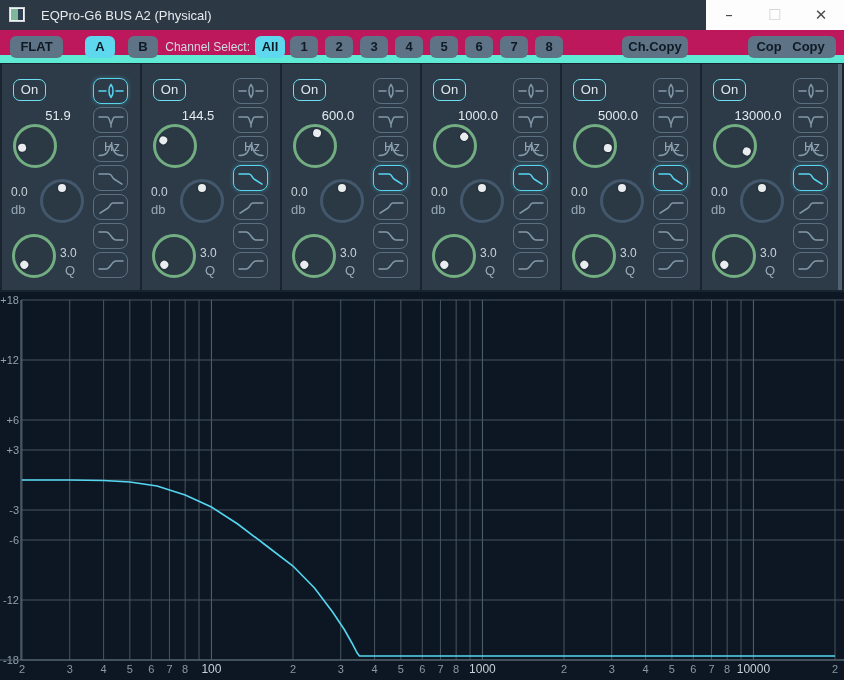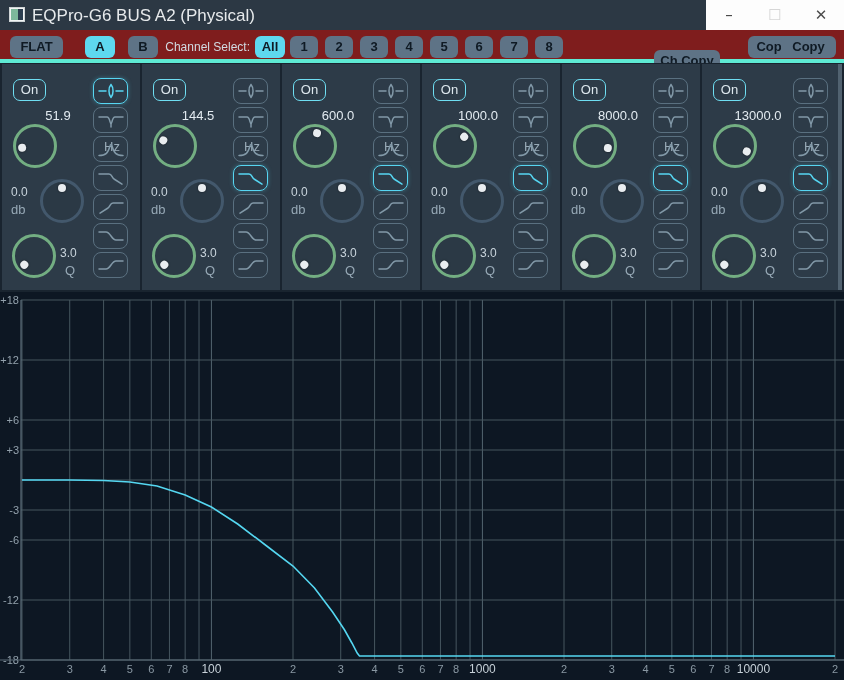--- a/index.html
+++ b/index.html
@@ -6,26 +6,26 @@
   #win{
     position:relative;width:844px;height:680px;overflow:hidden;
     background:#223140;font-family:"Liberation Sans",sans-serif;
     box-shadow:inset 0 1px 0 #5f5340, inset 2px 0 0 #3f3327, inset 0 -3px 0 #6e593d;
   }
   
   #titlebar{position:absolute;left:0;top:0;width:844px;height:30px;background:#2c3844;}
   #appicon{position:absolute;left:9px;top:7px;width:16px;height:15px;background:#f2f4f4;border:1px solid #cfd4d6;box-sizing:border-box;}
   #appicon .l{position:absolute;left:1px;top:1px;width:7px;height:11px;background:#7db89c;}
   #appicon .r{position:absolute;left:8px;top:1px;width:5px;height:11px;background:#2c3e50;}
-  #title{position:absolute;left:32px;top:0;height:30px;line-height:31px;font-size:17px;color:#e7eaec;}
+  #title{position:absolute;left:41px;top:0;height:30px;line-height:31px;font-size:13px;color:#e7eaec;}
   #wincontrols{position:absolute;right:0;top:0;width:138px;height:30px;background:#fdfdfd;display:flex;}
   .wbtn{flex:1;display:flex;align-items:center;justify-content:center;font-size:15px;color:#4b4b4b;font-family:"DejaVu Sans",sans-serif;}
   .wbtn.max{color:#d6d6d6;}
   
-  #toolbar{position:absolute;left:0;top:30px;width:844px;height:33px;background:#7f1d1d;border-bottom:4px solid #5eead4;box-sizing:border-box;}
+  #toolbar{position:absolute;left:0;top:30px;width:844px;height:33px;background:#be185d;border-bottom:8px solid #5eead4;box-sizing:border-box;}
   .tbtn{position:absolute;top:6px;height:22px;border-radius:6px;background:#5e7386;color:#0f1a24;
         font-weight:bold;font-size:13px;text-align:center;line-height:22px;cursor:default;}
   .tbtn.active{background:#5ed8ef;}
   #chsel-label{position:absolute;top:6px;line-height:22px;right:594px;font-size:12px;color:#d2dbe2;}
   
   #bands{position:absolute;left:0;top:63px;width:844px;height:229px;background:#19242f;}
   .strip{position:absolute;top:1px;width:138px;height:226px;background:#2d3b48;}
   .onbtn{position:absolute;left:11px;top:15px;width:33px;height:22px;border:1.5px solid #6fdef2;border-radius:7px;
          box-sizing:border-box;color:#dde7ed;font-size:13px;text-align:center;line-height:19px;}
   .freqval{position:absolute;left:0;top:44px;width:112px;text-align:center;font-size:13px;color:#e3ebf1;}
@@ -72,21 +72,21 @@
         <div class="tbtn active" style="left: 255px; width: 30px;">All</div>
         <div class="tbtn" style="left: 290px; width: 28px;">1</div>
         <div class="tbtn" style="left: 325px; width: 28px;">2</div>
         <div class="tbtn" style="left: 360px; width: 28px;">3</div>
         <div class="tbtn" style="left: 395px; width: 28px;">4</div>
         <div class="tbtn" style="left: 430px; width: 28px;">5</div>
         <div class="tbtn" style="left: 465px; width: 28px;">6</div>
         <div class="tbtn" style="left: 500px; width: 28px;">7</div>
         <div class="tbtn" style="left: 535px; width: 28px;">8</div>
       </div>
-    <div class="tbtn" style="left:654px;width:66px;margin-top:14px;">Ch.Copy</div>
+    <div class="tbtn" style="left:622px;width:66px;">Ch.Copy</div>
     <div class="tbtn" style="left:716px;width:69px;margin-left:32px;">Copy All</div>
     <div class="tbtn" style="left:781px;width:55px;">Copy</div>
   </div>
 
   <div id="bands">
       <div class="strip" style="left: 2px;">
         <div class="onbtn">On</div>
         <div class="freqval">51.9</div>
         <div class="knob freq" style="left: 11px; top: 60px;">
           <div class="dot" style="transform: rotate(-98deg) translateY(-13px);"></div>
@@ -312,21 +312,21 @@
           </div>
           <div class="fbtn">
             <svg width="28" height="18" viewBox="0 0 28 18">
               <path d="M2 13 H9 C13.5 13 14.5 5 19 5 H26"></path>
             </svg>
           </div>
         </div>
       </div>
       <div class="strip" style="left: 562px;">
         <div class="onbtn">On</div>
-        <div class="freqval">8000.0</div>
+        <div class="freqval">5000.0</div>
         <div class="knob freq" style="left: 11px; top: 60px;">
           <div class="dot" style="transform: rotate(99deg) translateY(-13px);"></div>
         </div>
         <div class="knob gain" style="left: 38px; top: 115px;">
           <div class="dot" style="transform: rotate(0deg) translateY(-13px);"></div>
         </div>
         <div class="knob q" style="left: 10px; top: 170px;">
           <div class="dot" style="transform: rotate(-132deg) translateY(-13px);"></div>
         </div>
         <div class="unit" style="left: 102px; top: 75px;">Hz</div>

